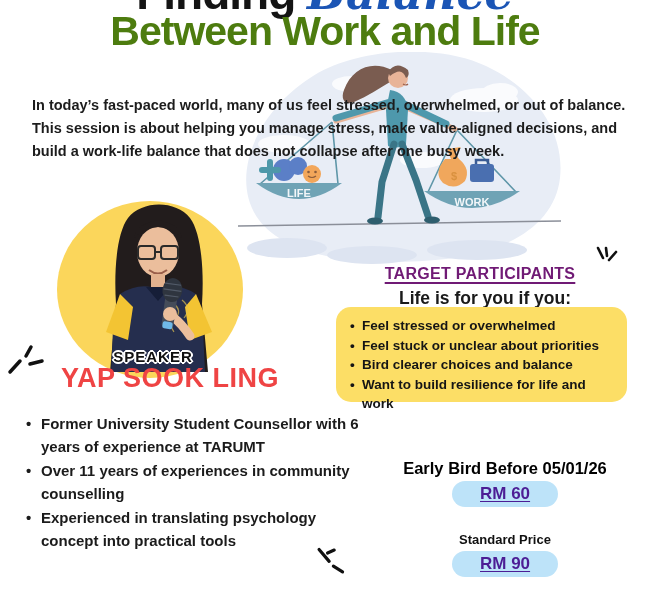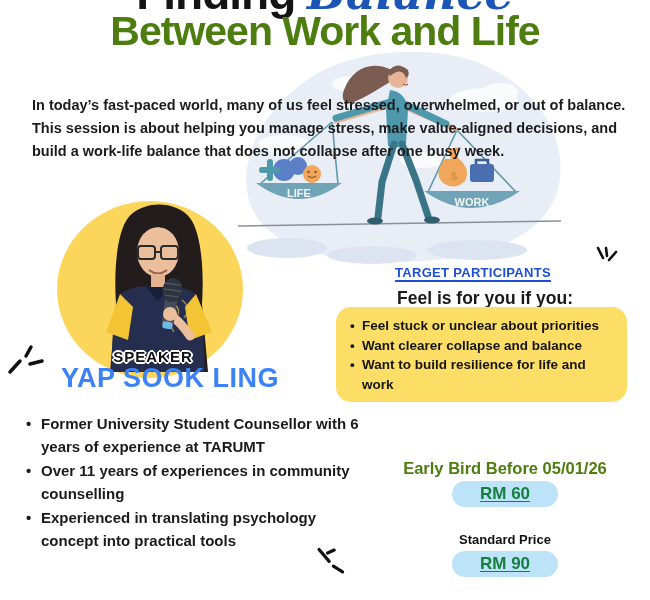--- a/index.html
+++ b/index.html
@@ -34,58 +34,58 @@
     background:#FBD65B;z-index:1;
   }
   .speaker-photo{position:absolute;left:70px;top:204px;width:176px;height:168px;overflow:hidden;z-index:2;}
   .speaker-role{
     position:absolute;left:60px;top:348px;width:186px;text-align:center;z-index:4;
     font-size:15px;font-weight:800;letter-spacing:1px;color:#111;
     text-shadow:-2px 0 #fff,2px 0 #fff,0 -2px #fff,0 2px #fff,-1px -1px #fff,1px 1px #fff,-1px 1px #fff,1px -1px #fff;
   }
   .speaker-name{
     position:absolute;left:40px;top:363px;width:260px;text-align:center;z-index:4;
-    font-size:27px;font-weight:800;letter-spacing:0.5px;color:#3b82f6;white-space:nowrap;
+    font-size:27px;font-weight:800;letter-spacing:0.5px;color:#ef4444;white-space:nowrap;
   }
   
   .bio-list{
     position:absolute;left:24px;top:412px;width:345px;z-index:2;
     font-size:15px;font-weight:700;line-height:23px;color:#1b1b1b;
     list-style:none;margin:0;padding:0;
   }
   .bio-list li{padding-left:17px;position:relative;margin-bottom:1px;}
   .bio-list li::before{content:"•";position:absolute;left:2px;top:0;}
   
   .target-heading{
-    position:absolute;left:328px;top:265px;width:290px;text-align:center;z-index:2;
-    font-size:13px;font-weight:800;letter-spacing:0.3px;color:#1d4ed8;
+    position:absolute;left:335px;top:265px;width:290px;text-align:center;z-index:2;
+    font-size:16px;font-weight:800;letter-spacing:0.3px;color:#701a75;
     text-decoration:underline;text-underline-offset:3px;text-decoration-thickness:2px;
   }
   .target-sub{
     position:absolute;left:340px;top:288px;width:290px;text-align:center;z-index:2;
     font-size:17.5px;font-weight:700;color:#1a1a1a;
   }
   .target-box{
     position:absolute;left:336px;top:307px;width:291px;height:95px;z-index:2;
     background:#FCDE66;border-radius:15px;box-sizing:border-box;padding:9px 8px 8px 12px;
   }
   .target-list{
     list-style:none;margin:0;padding:0;font-size:13.5px;font-weight:700;
     line-height:19.5px;color:#151515;
   }
   .target-list li{padding-left:14px;position:relative;}
   .target-list li::before{content:"•";position:absolute;left:2px;top:0;}
   
   .pricing-early-label{
     position:absolute;left:375px;top:459px;width:260px;text-align:center;z-index:2;
-    font-size:16.5px;font-weight:800;color:#4d7c0f;white-space:nowrap;
+    font-size:16.5px;font-weight:800;color:#000000;white-space:nowrap;
   }
   .pill{
     position:absolute;z-index:2;background:#BDE3F9;border-radius:14px;
-    padding:3px 28px;font-size:17px;font-weight:800;color:#15803d;
+    padding:3px 28px;font-size:17px;font-weight:800;color:#4c1d95;
     text-decoration:underline;text-underline-offset:2px;
   }
   .pill-early{left:452px;top:481px;}
   .pricing-standard-label{
     position:absolute;left:375px;top:532px;width:260px;text-align:center;z-index:2;
     font-size:13px;font-weight:800;color:#111;
   }
   .pill-standard{left:452px;top:551px;}
   
   .mark{position:absolute;z-index:4;}
@@ -211,25 +211,26 @@
   <div class="speaker-role">SPEAKER</div>
   <div class="speaker-name">YAP SOOK LING</div>
 
   <ul class="bio-list">
     <li>Former University Student Counsellor with 6 years of experience at TARUMT</li>
     <li>Over 11 years of experiences in community counselling</li>
     <li>Experienced in translating psychology concept into practical tools</li>
   </ul>
 
   <div class="target-heading">TARGET PARTICIPANTS</div>
-  <div class="target-sub">Feel is for you if you:</div>
+  <div class="target-sub">Life is for you if you:</div>
   <div class="target-box">
     <ul class="target-list">
+      <li>Feel stressed or overwhelmed</li>
       <li>Feel stuck or unclear about priorities</li>
-      <li>Want clearer collapse and balance</li>
+      <li>Bird clearer choices and balance</li>
       <li>Want to build resilience for life and work</li>
     </ul>
   </div>
 
   <div class="pricing-early-label">Early Bird Before 05/01/26</div>
   <div class="pill pill-early">RM 60</div>
   <div class="pricing-standard-label">Standard Price</div>
   <div class="pill pill-standard">RM 90</div>
 
   <div class="mark mark-speaker">

